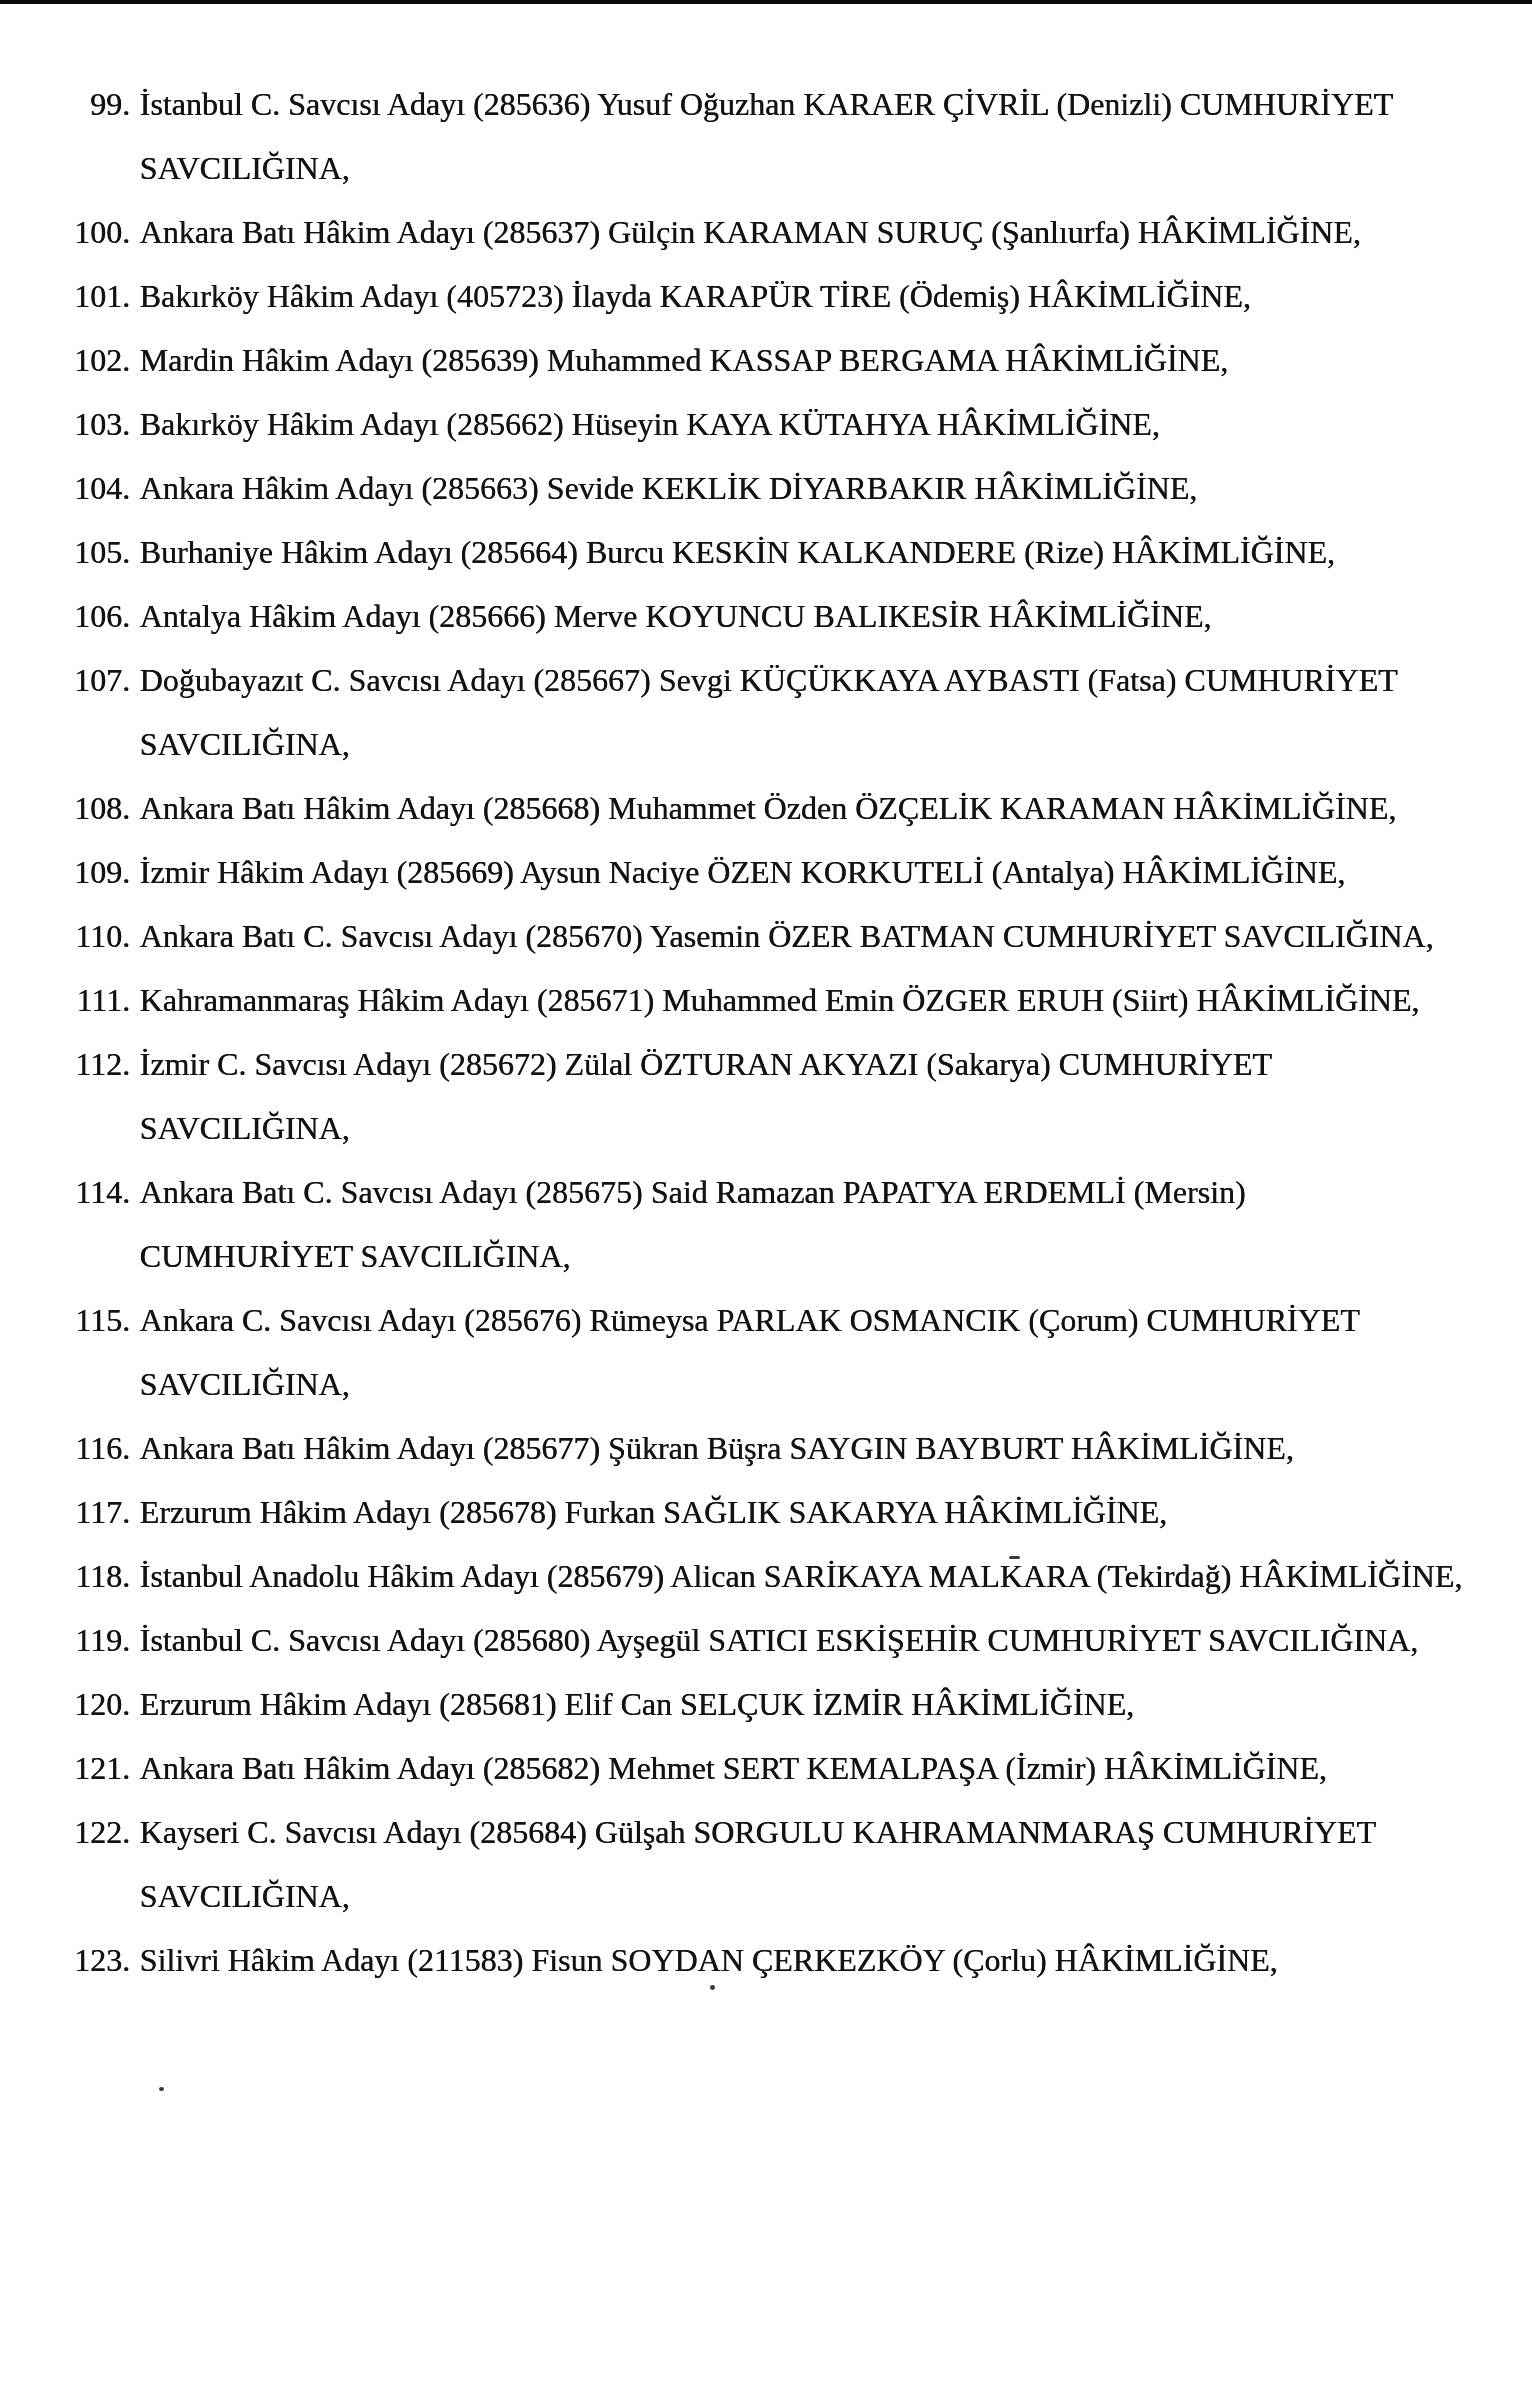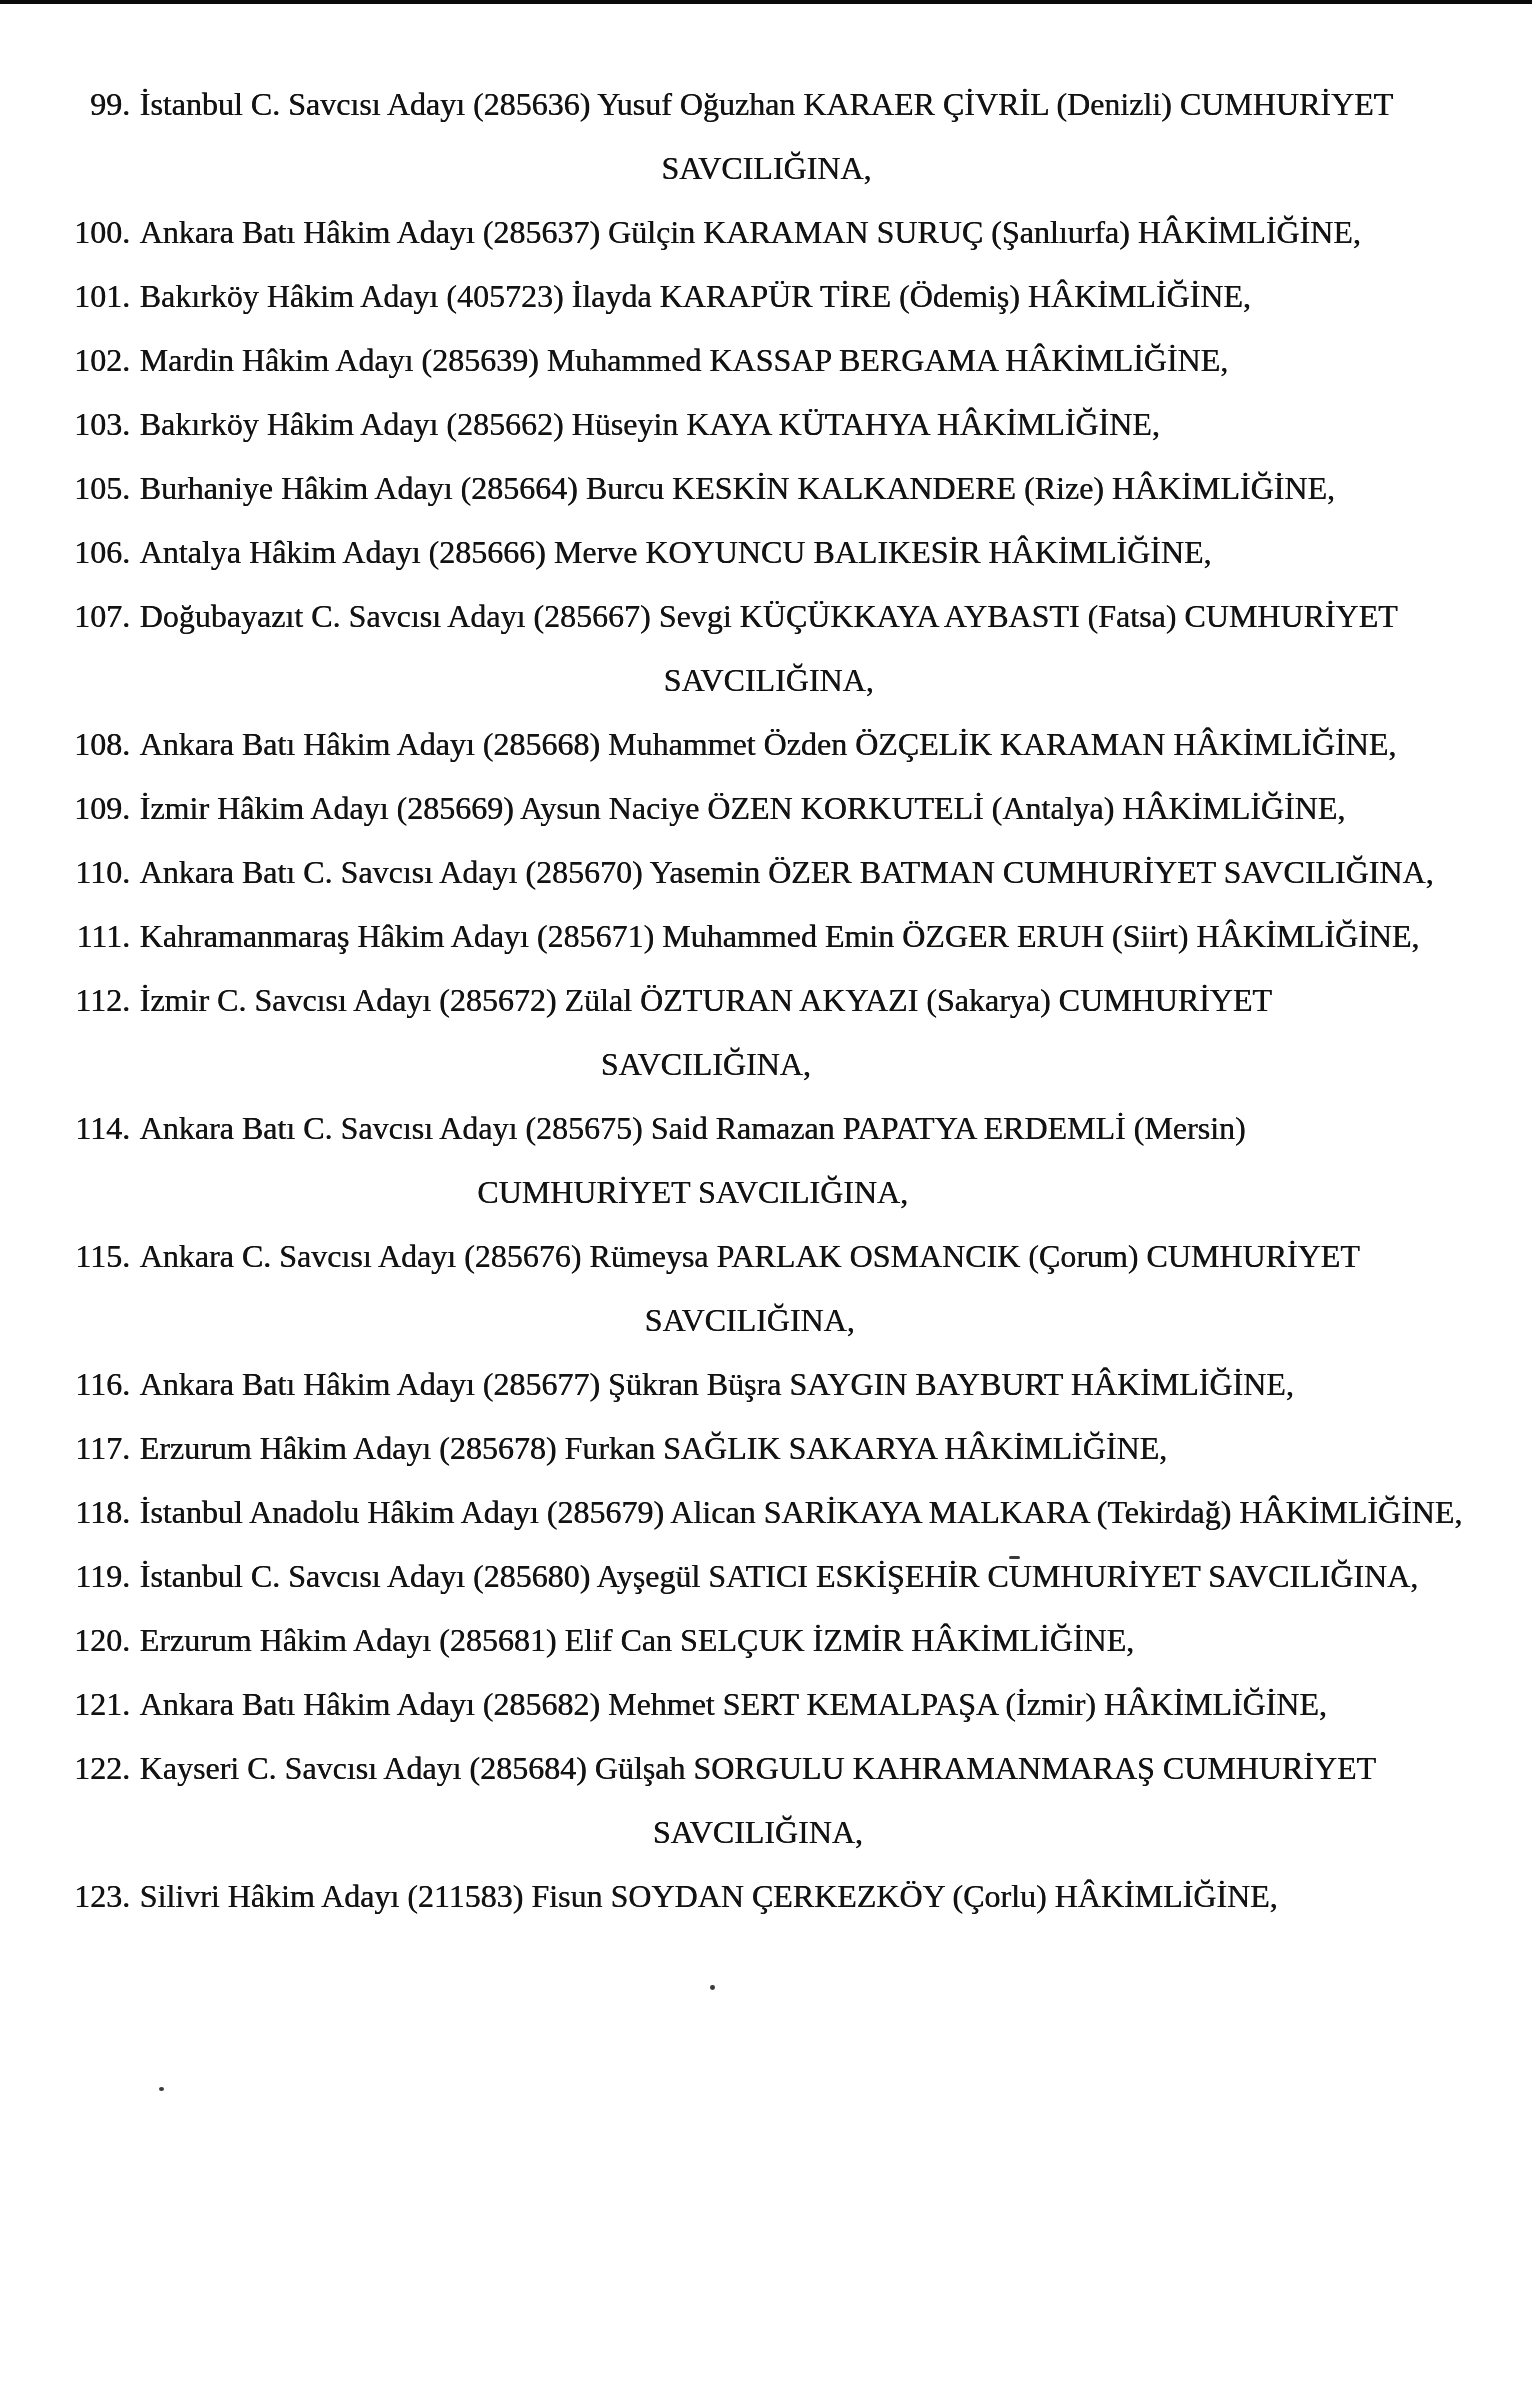--- a/index.html
+++ b/index.html
@@ -46,21 +46,20 @@
     white-space:nowrap;
     
     text-shadow:0.4px 0 0 currentColor;
   }
 
   .txt {
     padding-left:9.6px;
     font-size:32px;
     line-height:64px;
     text-shadow:0.4px 0 0 currentColor;
-    text-align:center;
   }
 
   .line {
     display:block;
     white-space:nowrap;
   }
 
   
   .speck {
     position:absolute;
@@ -101,20 +100,26 @@
           <span class="line">Mardin Hâkim Adayı (285639) Muhammed KASSAP BERGAMA HÂKİMLİĞİNE,</span>
         </span>
       </li>
       <li class="row">
         <span class="num">103.</span>
         <span class="txt">
           <span class="line">Bakırköy Hâkim Adayı (285662) Hüseyin KAYA KÜTAHYA HÂKİMLİĞİNE,</span>
         </span>
       </li>
       <li class="row">
+        <span class="num">104.</span>
+        <span class="txt">
+          <span class="line">Ankara Hâkim Adayı (285663) Sevide KEKLİK DİYARBAKIR HÂKİMLİĞİNE,</span>
+        </span>
+      </li>
+      <li class="row">
         <span class="num">105.</span>
         <span class="txt">
           <span class="line">Burhaniye Hâkim Adayı (285664) Burcu KESKİN KALKANDERE (Rize) HÂKİMLİĞİNE,</span>
         </span>
       </li>
       <li class="row">
         <span class="num">106.</span>
         <span class="txt">
           <span class="line">Antalya Hâkim Adayı (285666) Merve KOYUNCU BALIKESİR HÂKİMLİĞİNE,</span>
         </span>

